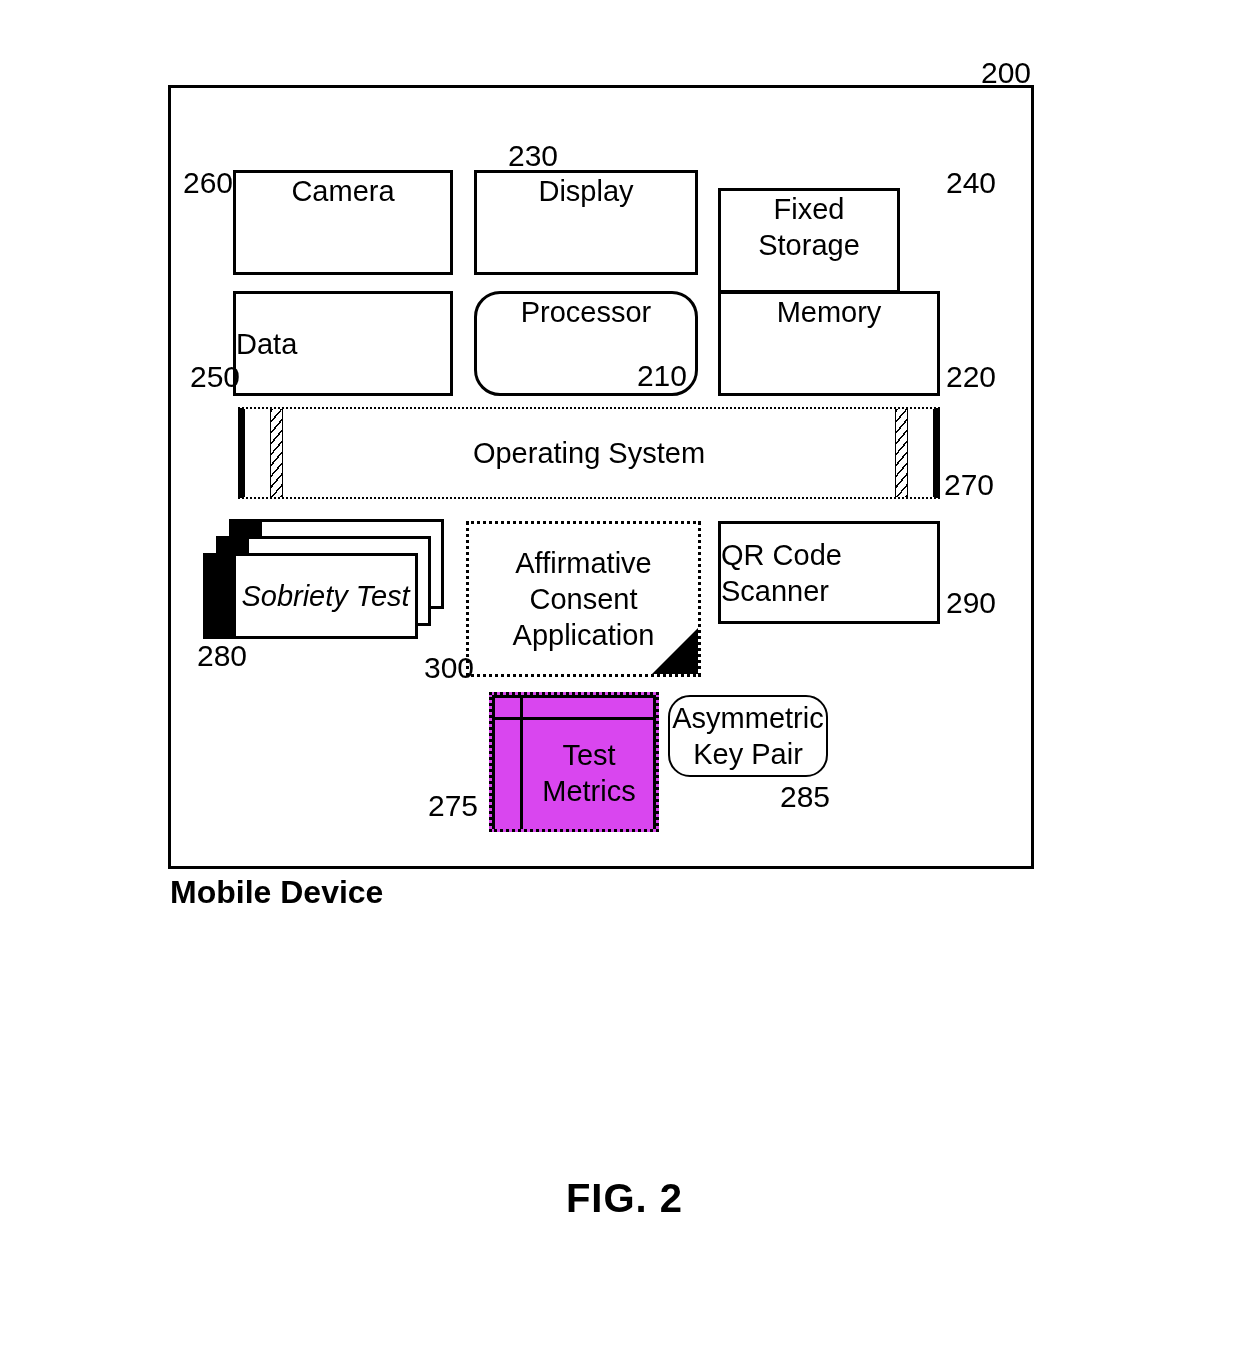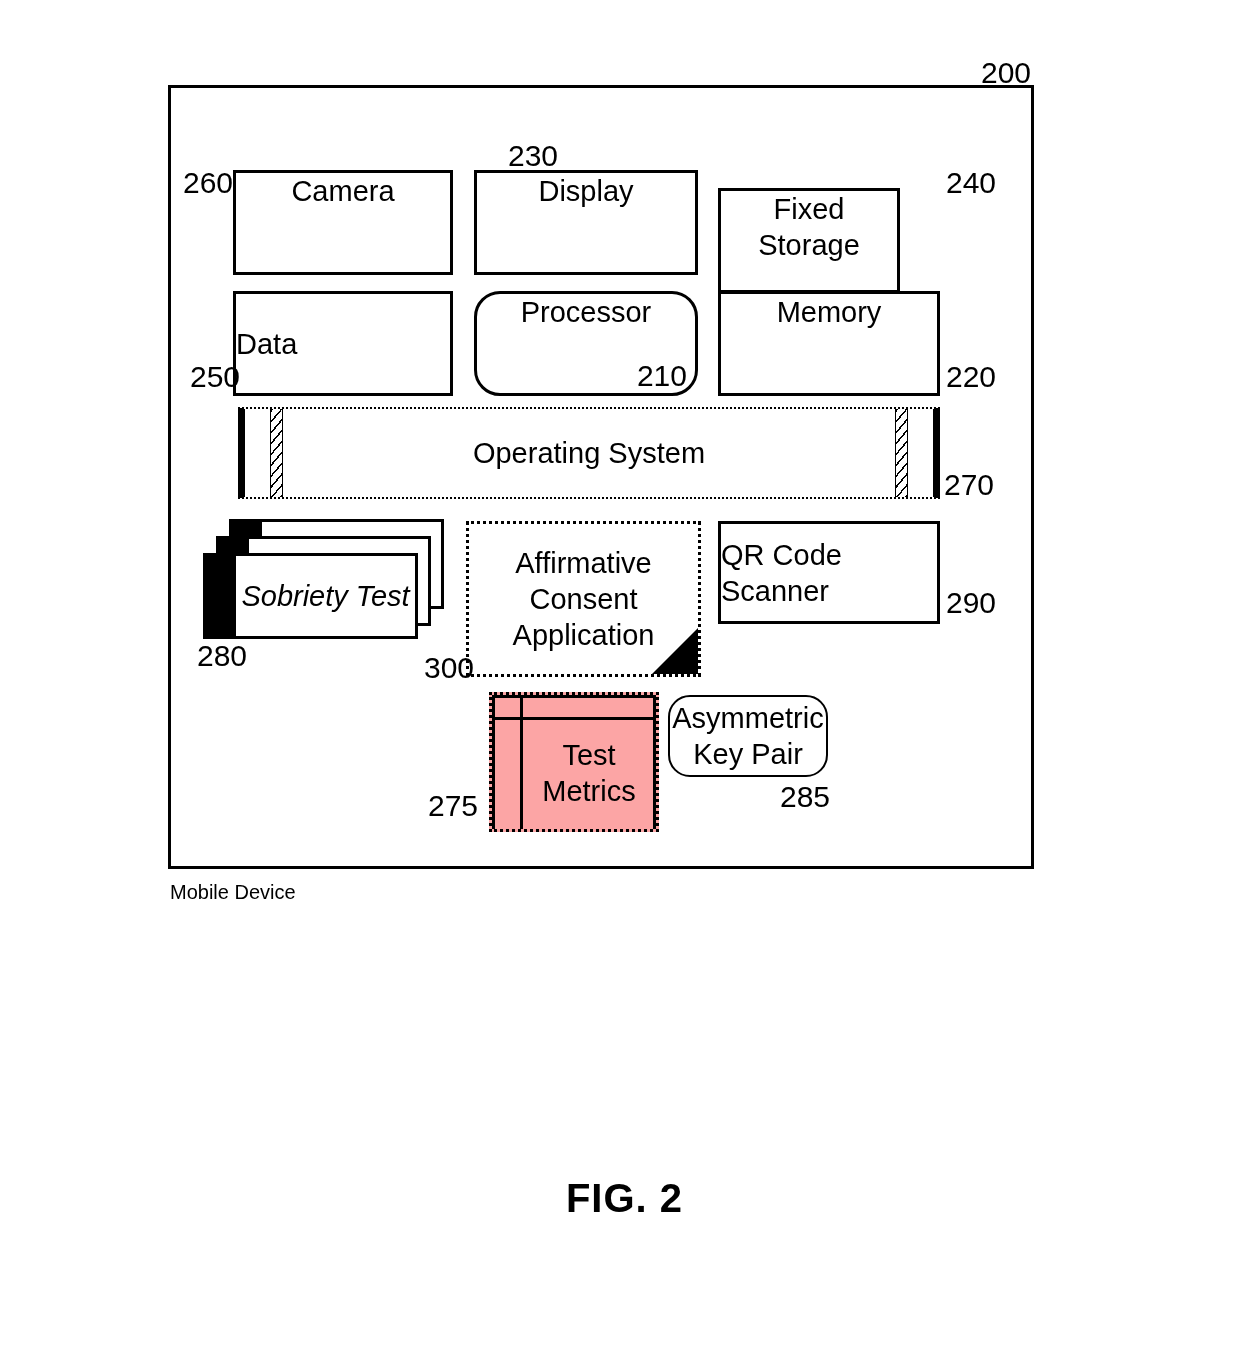--- a/index.html
+++ b/index.html
@@ -147,21 +147,21 @@
     width: 0;
     height: 0;
     border-left: 46px solid transparent;
     border-bottom: 46px solid #000;
   }
 
   
   #test-metrics {
     position: absolute;
     border: 3px dotted #000;
-    background: #fca5a5;
+    background: #d946ef;
     box-sizing: border-box;
   }
   #tm-header-rule {
     position: absolute;
     left: 0; right: 0;
     top: 22px;
     height: 0;
     border-top: 3px solid #000;
   }
   #tm-top-rule {
@@ -219,23 +219,24 @@
     font-size: 29px;
     line-height: 36px;
     font-family: "Liberation Sans", sans-serif;
   }
 
   
   #mobile-device-caption {
     position: absolute;
     left: 170px;
     top: 874px;
-    font-size: 20px;
-    line-height: 36px;
-    font-family: "Liberation Sans", sans-serif;
+    font-size: 32px;
+    line-height: 36px;
+    font-family: "Liberation Sans", sans-serif;
+    font-weight: bold;
   }
   #fig-caption {
     position: absolute;
     left: 0;
     right: 0;
     top: 1176px;
     text-align: center;
     font-size: 40px;
     font-weight: bold;
     letter-spacing: 1px;

